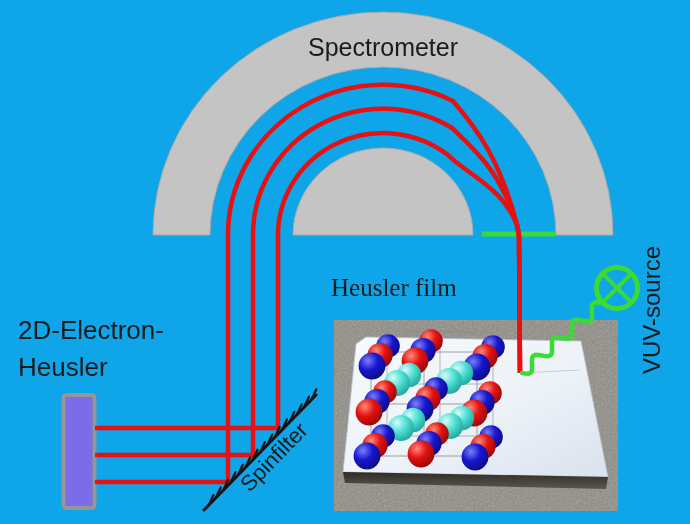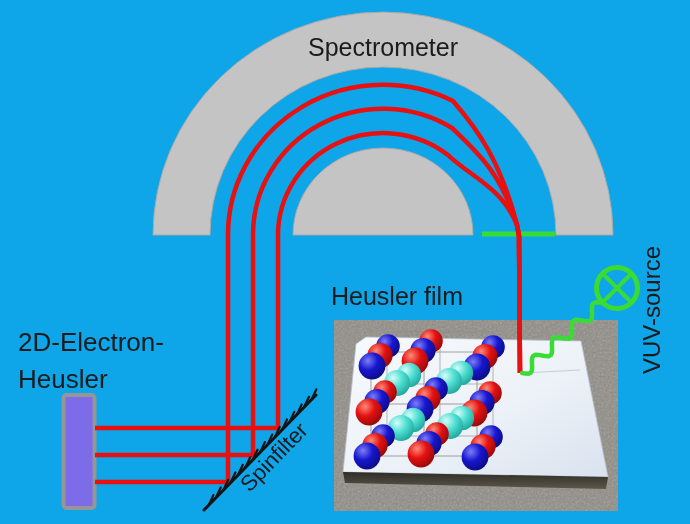--- a/index.html
+++ b/index.html
@@ -3,22 +3,22 @@
 <meta charset="utf-8">
 <style>
   html,body{margin:0;padding:0;background:#ffffff;}
   #stage{
     position:relative;width:690px;height:524px;background:#0ea5e9;overflow:hidden;
     font-family:"Liberation Sans", sans-serif;
   }
   #scene{position:absolute;left:0;top:0;}
   .label{position:absolute;color:#1b1b1b;white-space:nowrap;}
   .label-spectrometer{left:258px;top:33px;width:250px;text-align:center;font-size:25px;}
-  .label-heusler{left:331px;top:282px;font-size:25px;}
-  .label-detector{left:18px;top:324px;font-size:26px;line-height:37px;}
+  .label-heusler{left:331px;top:274px;font-size:25px;font-family:Liberation Serif, serif;}
+  .label-detector{left:18px;top:312px;font-size:26px;line-height:37px;}
   .label-vuv{
     left:568px;top:295px;width:170px;height:30px;text-align:center;font-size:24px;
     transform:rotate(-90deg);transform-origin:center center;
   }
   .label-spinfilter{
     left:200px;top:444px;width:150px;height:28px;text-align:center;font-size:22px;
     transform:rotate(-46deg);transform-origin:center center;
   }
 </style>
 </head>

